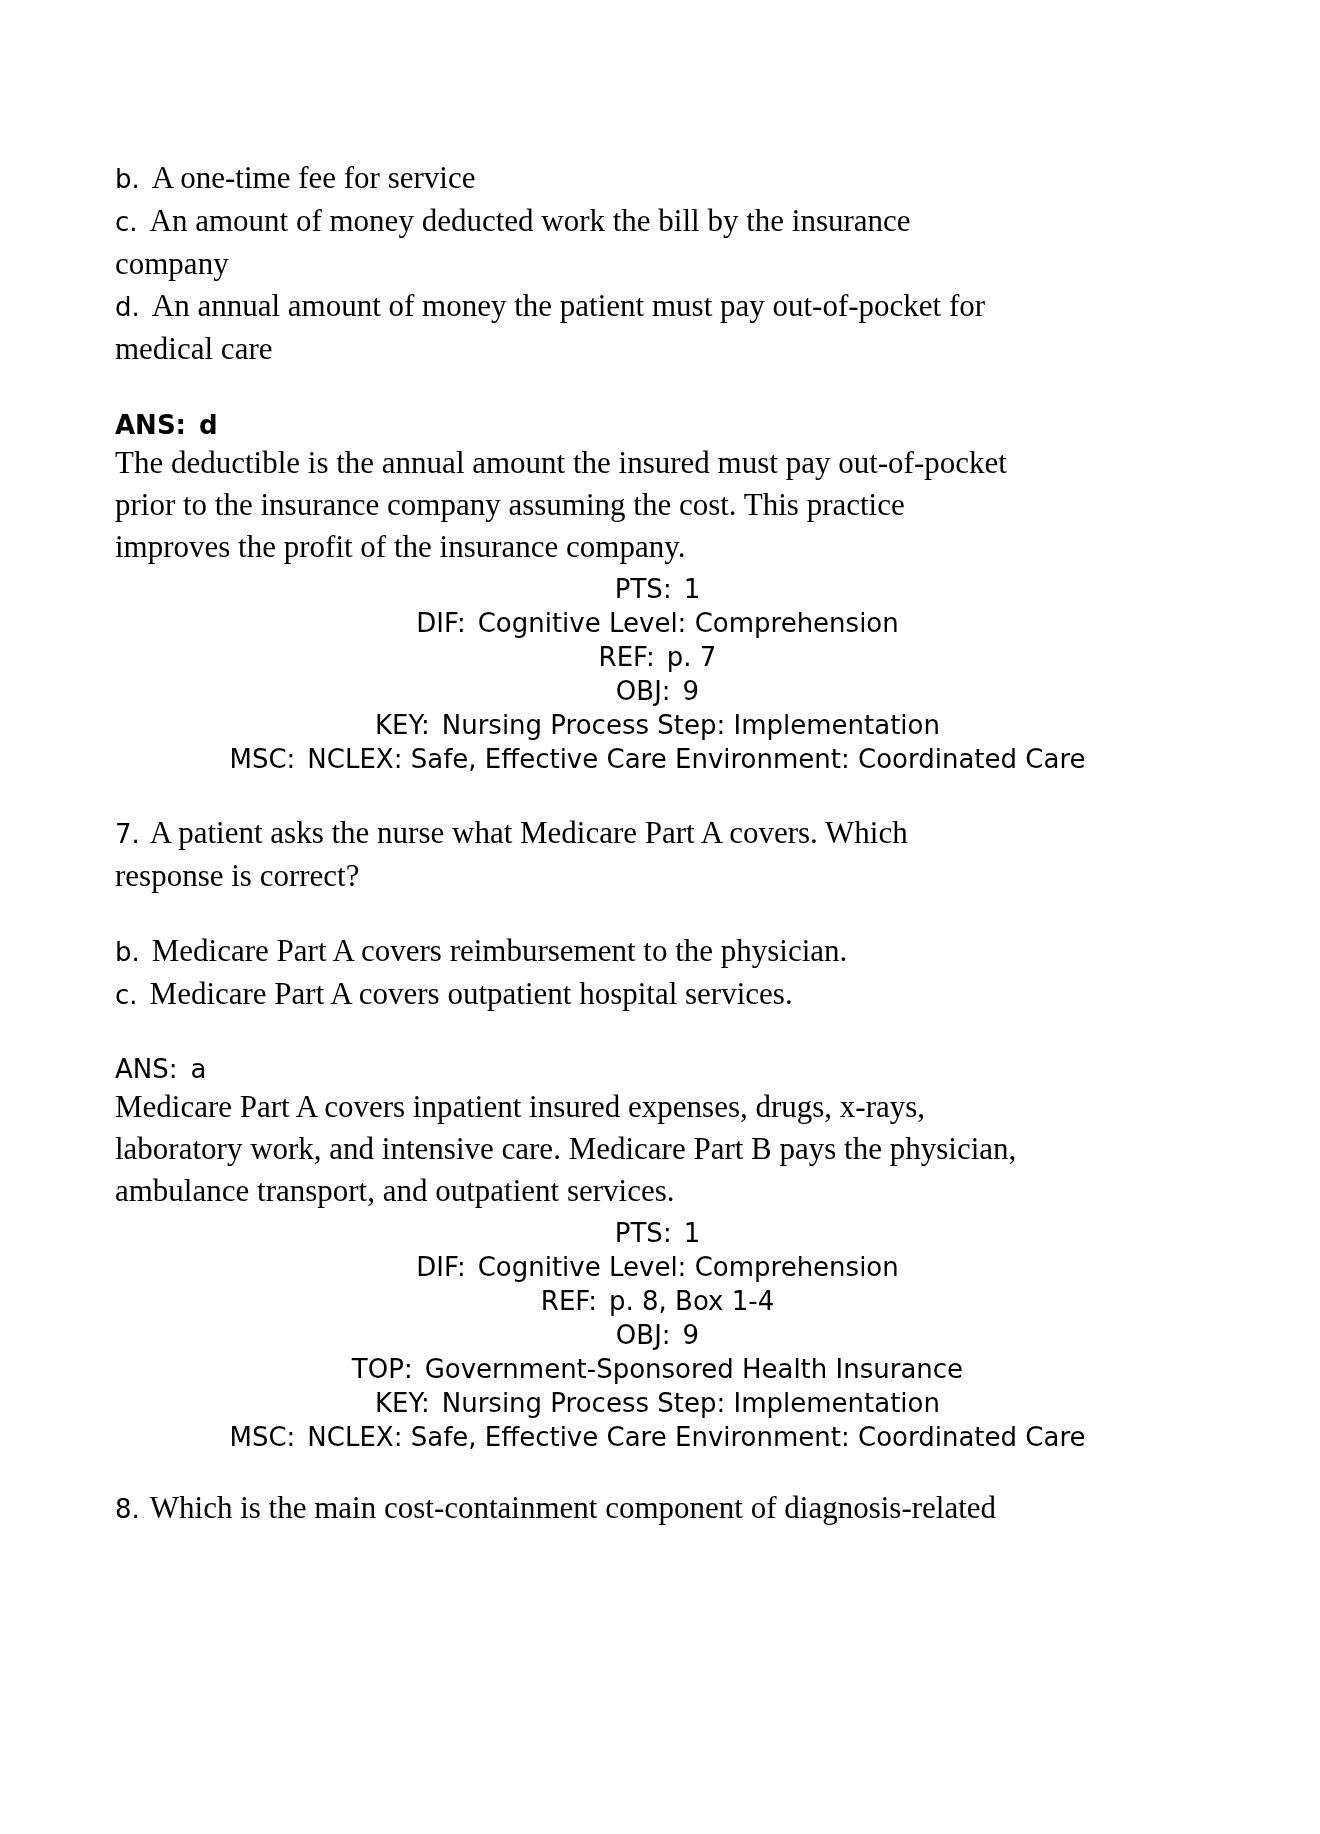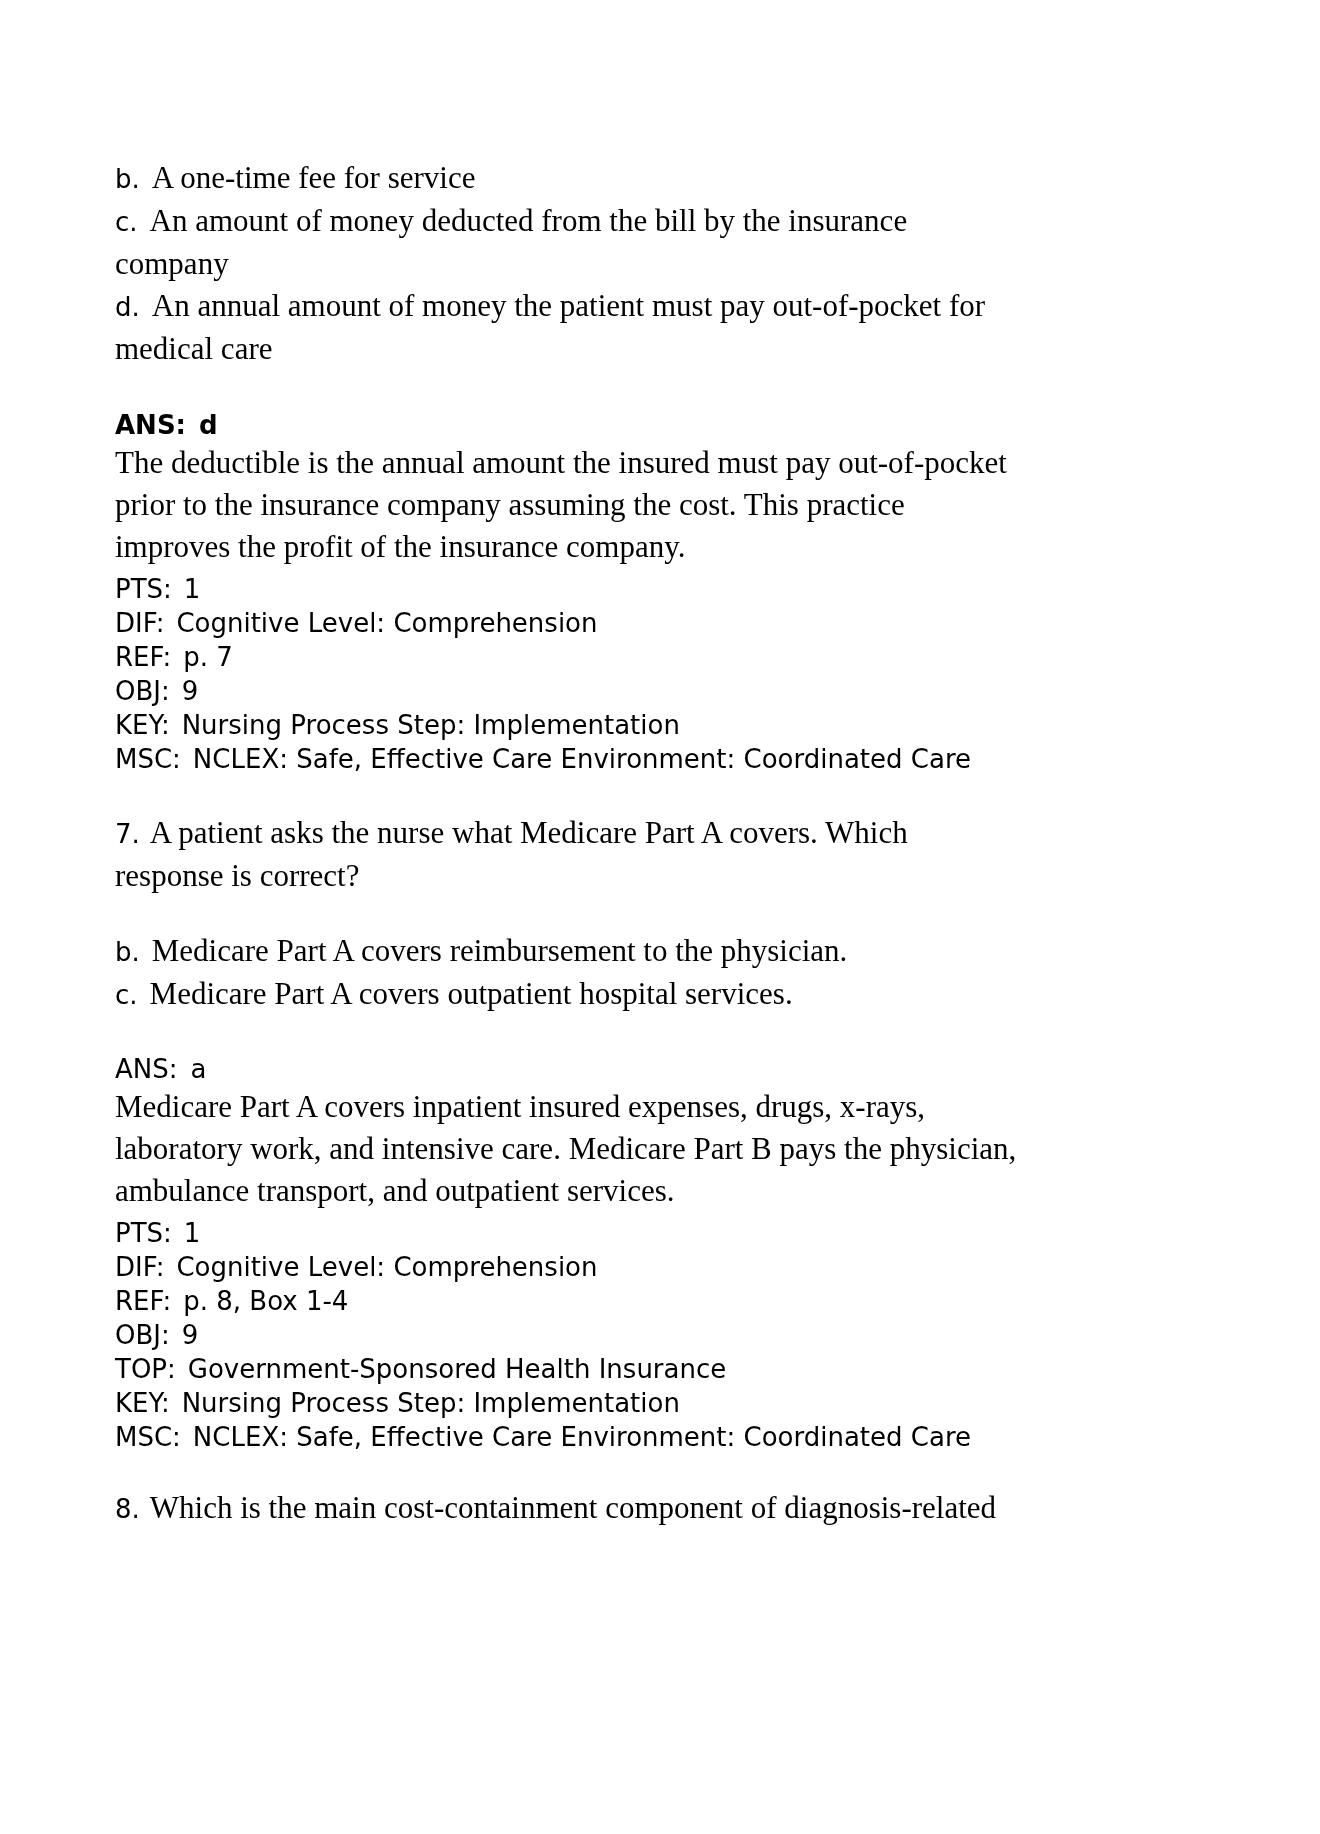--- a/index.html
+++ b/index.html
@@ -32,37 +32,38 @@
     line-height: 34px;
     white-space: nowrap;
   }
   .ans-label { margin-right: 13px; }
   .meta-block { margin-top: 4px; }
   .meta-row {
     font-family: "DejaVu Sans", sans-serif;
     font-size: 26px;
     line-height: 34px;
     white-space: nowrap;
+    text-align: center;
   }
   .meta-label { margin-right: 12px; }
   .gap-38 { margin-top: 38px; font-weight: bold; }
   .gap-36 { margin-top: 36px; }
   .gap-33 { margin-top: 33px; }
 </style>
 </head>
 <body>
 
 <div class="page">
 
   <section>
     <div class="serif-line opt-row">
       <span class="sans opt-letter">b.</span><span>A one-time fee for service</span>
     </div>
     <div class="serif-line opt-row">
-      <span class="sans opt-letter">c.</span><span>An amount of money deducted from the bill by the insurance</span>
+      <span class="sans opt-letter">c.</span><span>An amount of money deducted work the bill by the insurance</span>
     </div>
     <div class="serif-line">company</div>
     <div class="serif-line opt-row">
       <span class="sans opt-letter">d.</span><span>An annual amount of money the patient must pay out-of-pocket for</span>
     </div>
     <div class="serif-line">medical care</div>
 
     <div class="ans-row gap-38">
       <span class="ans-label">ANS:</span><span>d</span>
     </div>

